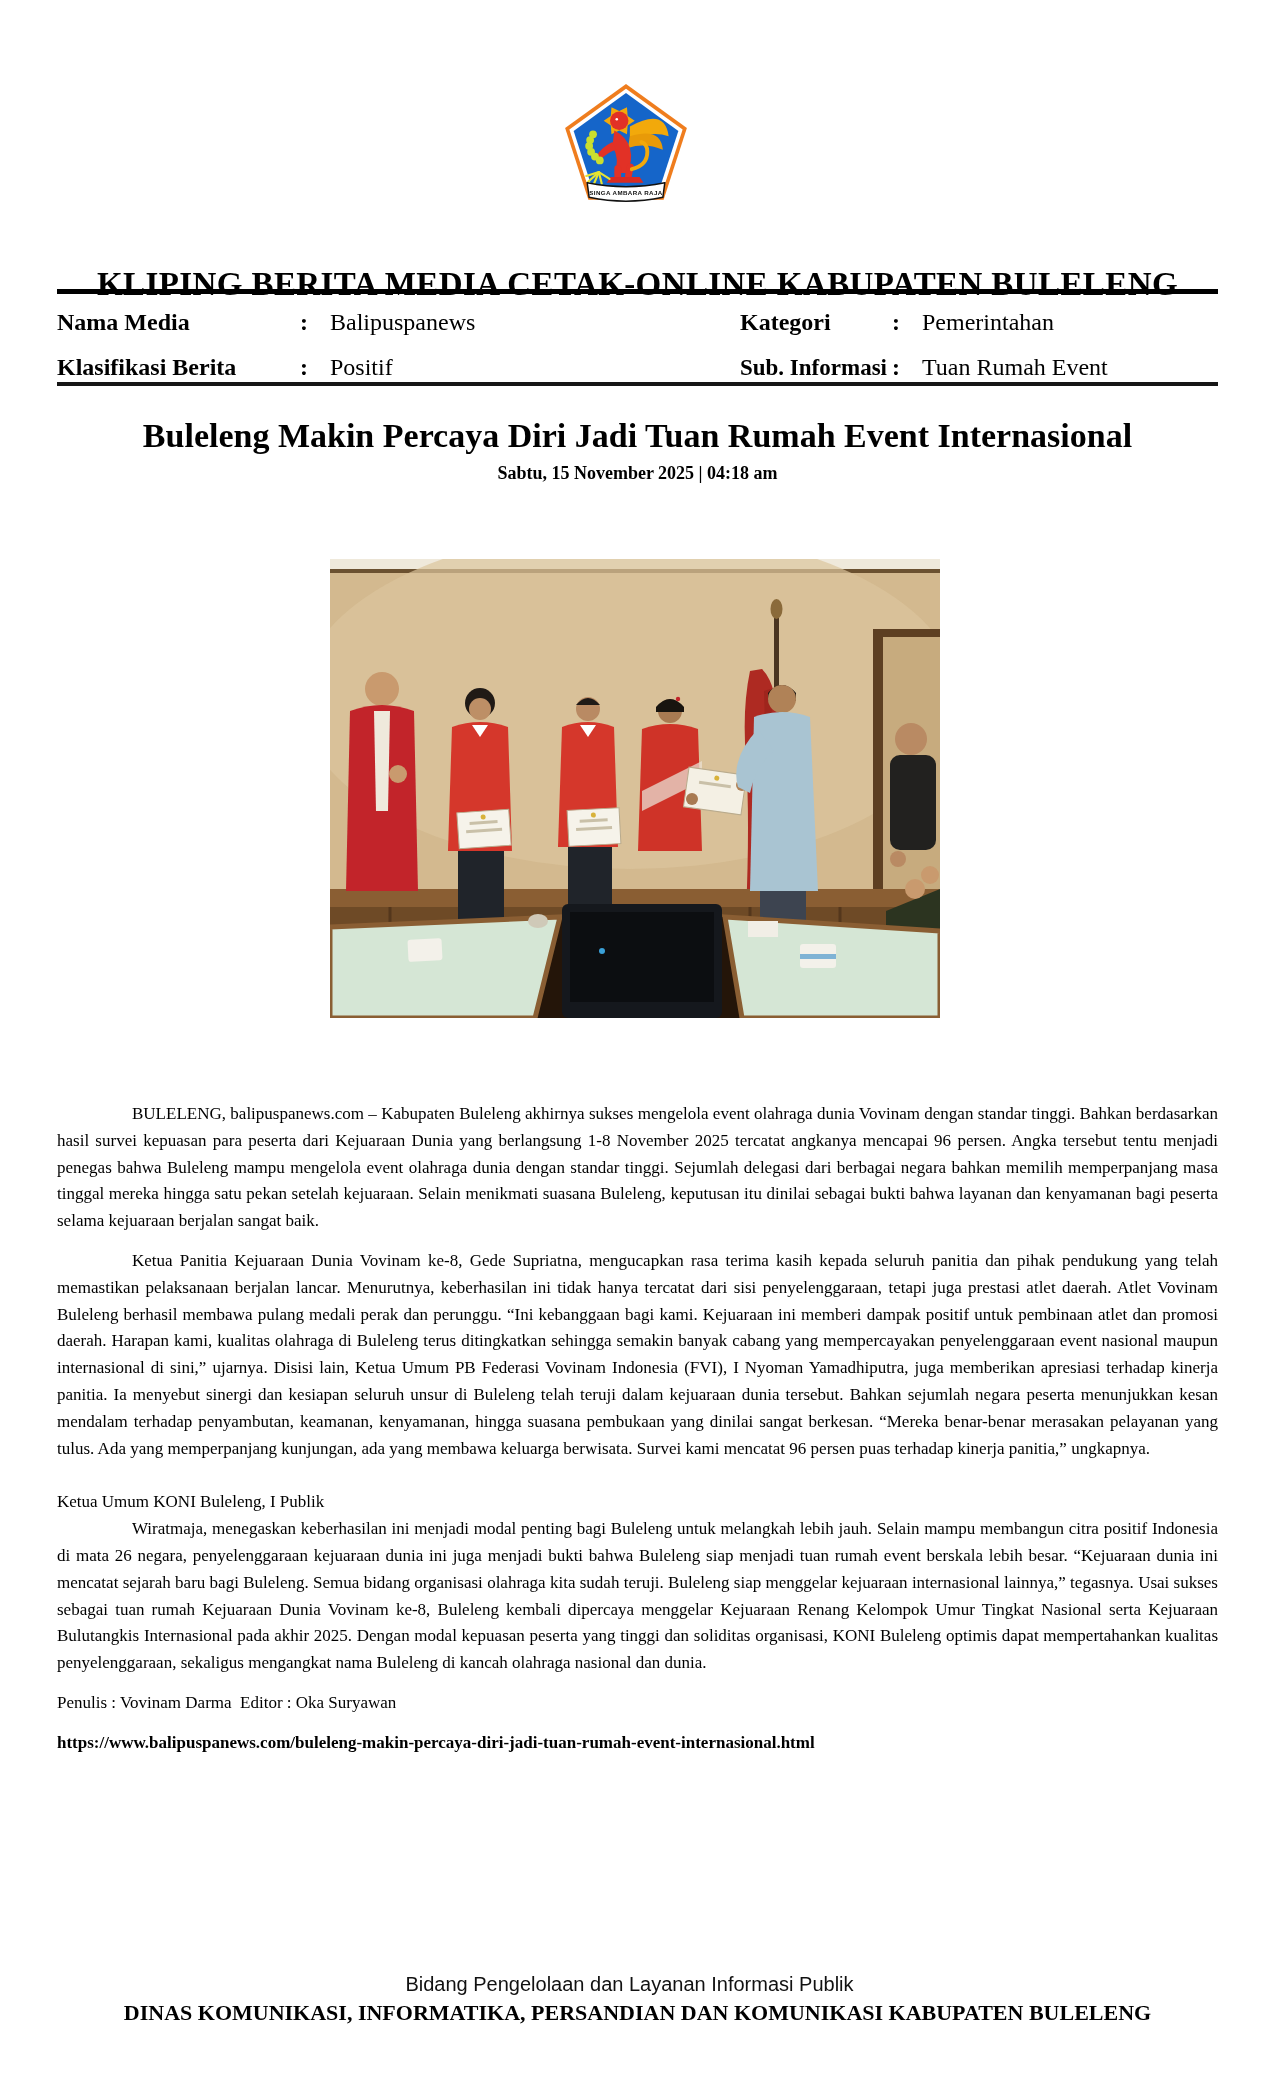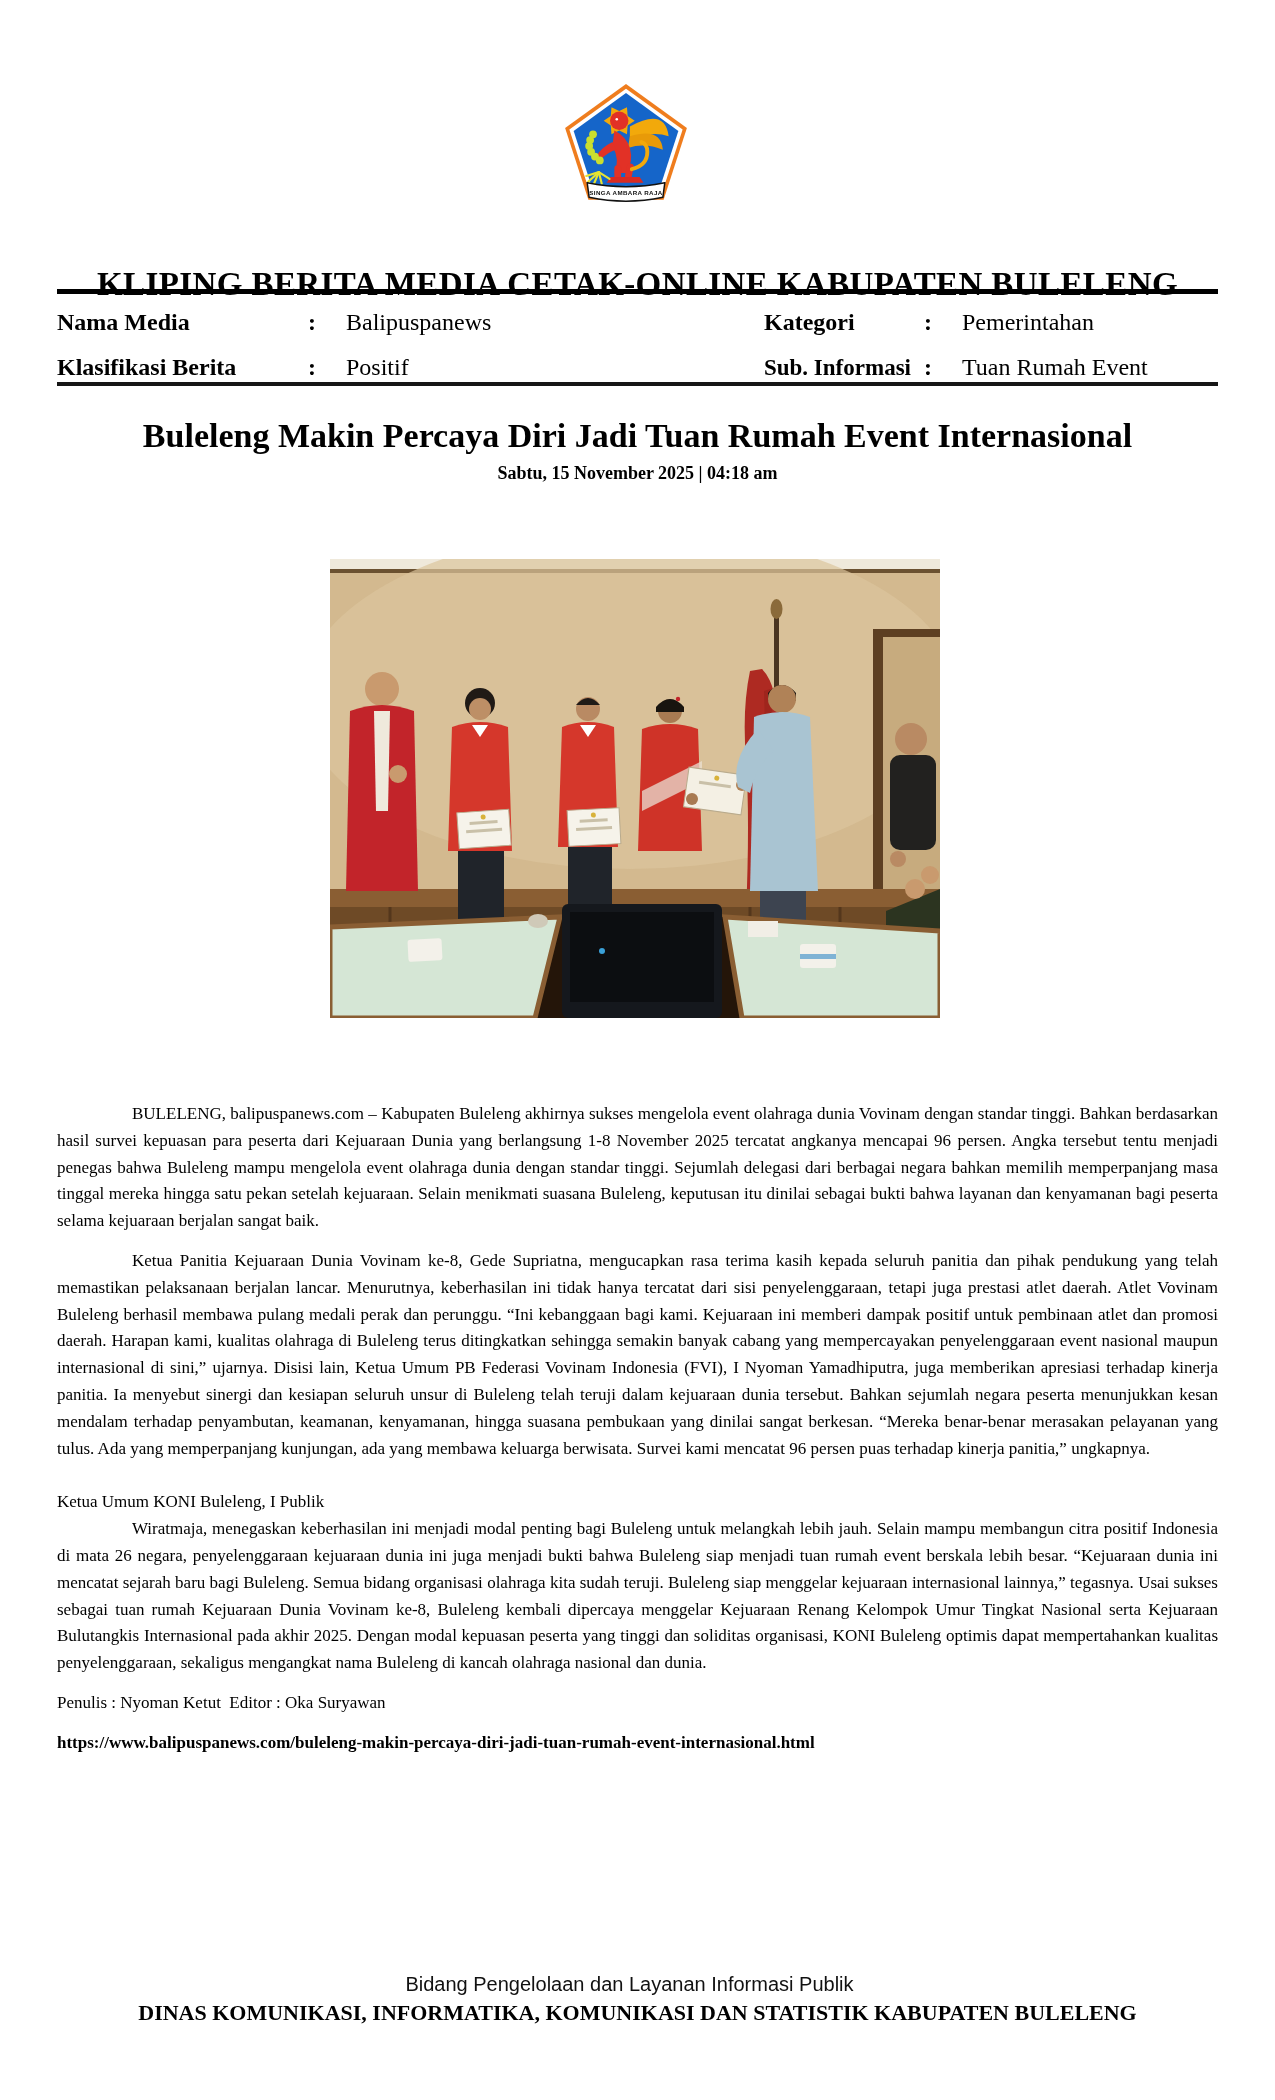--- a/index.html
+++ b/index.html
@@ -10,21 +10,21 @@
 
   .clip-title{position:absolute;left:0;right:0;top:228px;text-align:center;
               font-size:33px;font-weight:bold;letter-spacing:0.4px;white-space:nowrap;}
 
   .rule{position:absolute;left:57px;width:1161px;background:#000;}
   .rule-top{top:273px;height:5px;}
   .rule-bottom{top:366px;height:4px;background:#161616;}
 
   .meta{position:absolute;left:57px;top:284px;width:1161px;}
   .meta-row{display:grid;grid-template-columns:243px 30px 410px 152px 30px auto;
-            align-items:center;height:45px;gap:8px;}
+            align-items:center;height:45px;}
   .meta-label{font-weight:bold;font-size:24px;white-space:nowrap;}
   .meta-label.small{font-size:23px;}
   .meta-colon{font-weight:bold;font-size:24px;}
   .meta-value{font-size:24px;white-space:nowrap;}
 
   .art-title{position:absolute;left:0;right:0;top:401px;text-align:center;
              font-size:34px;font-weight:bold;white-space:nowrap;}
   .art-date{position:absolute;left:0;right:0;top:447px;text-align:center;
             font-size:18px;font-weight:bold;}
 
@@ -232,20 +232,20 @@
         <rect x="300" y="443" width="24" height="16" fill="#15181d"></rect>
       </g>
     </svg>
   </div>
 
   <div class="body">
     <p class="indent">BULELENG, balipuspanews.com – Kabupaten Buleleng akhirnya sukses mengelola event olahraga dunia Vovinam dengan standar tinggi. Bahkan berdasarkan hasil survei kepuasan para peserta dari Kejuaraan Dunia yang berlangsung 1-8 November 2025 tercatat angkanya mencapai 96 persen. Angka tersebut tentu menjadi penegas bahwa Buleleng mampu mengelola event olahraga dunia dengan standar tinggi. Sejumlah delegasi dari berbagai negara bahkan memilih memperpanjang masa tinggal mereka hingga satu pekan setelah kejuaraan. Selain menikmati suasana Buleleng, keputusan itu dinilai sebagai bukti bahwa layanan dan kenyamanan bagi peserta selama kejuaraan berjalan sangat baik.</p>
     <p class="indent">Ketua Panitia Kejuaraan Dunia Vovinam ke-8, Gede Supriatna, mengucapkan rasa terima kasih kepada seluruh panitia dan pihak pendukung yang telah memastikan pelaksanaan berjalan lancar. Menurutnya, keberhasilan ini tidak hanya tercatat dari sisi penyelenggaraan, tetapi juga prestasi atlet daerah. Atlet Vovinam Buleleng berhasil membawa pulang medali perak dan perunggu. “Ini kebanggaan bagi kami. Kejuaraan ini memberi dampak positif untuk pembinaan atlet dan promosi daerah. Harapan kami, kualitas olahraga di Buleleng terus ditingkatkan sehingga semakin banyak cabang yang mempercayakan penyelenggaraan event nasional maupun internasional di sini,” ujarnya. Disisi lain, Ketua Umum PB Federasi Vovinam Indonesia (FVI), I Nyoman Yamadhiputra, juga memberikan apresiasi terhadap kinerja panitia. Ia menyebut sinergi dan kesiapan seluruh unsur di Buleleng telah teruji dalam kejuaraan dunia tersebut. Bahkan sejumlah negara peserta menunjukkan kesan mendalam terhadap penyambutan, keamanan, kenyamanan, hingga suasana pembukaan yang dinilai sangat berkesan. “Mereka benar-benar merasakan pelayanan yang tulus. Ada yang memperpanjang kunjungan, ada yang membawa keluarga berwisata. Survei kami mencatat 96 persen puas terhadap kinerja panitia,” ungkapnya.</p>
     <p class="koni">Ketua Umum KONI Buleleng, I Publik</p>
     <p class="indent after-koni">Wiratmaja, menegaskan keberhasilan ini menjadi modal penting bagi Buleleng untuk melangkah lebih jauh. Selain mampu membangun citra positif Indonesia di mata 26 negara, penyelenggaraan kejuaraan dunia ini juga menjadi bukti bahwa Buleleng siap menjadi tuan rumah event berskala lebih besar. “Kejuaraan dunia ini mencatat sejarah baru bagi Buleleng. Semua bidang organisasi olahraga kita sudah teruji. Buleleng siap menggelar kejuaraan internasional lainnya,” tegasnya. Usai sukses sebagai tuan rumah Kejuaraan Dunia Vovinam ke-8, Buleleng kembali dipercaya menggelar Kejuaraan Renang Kelompok Umur Tingkat Nasional serta Kejuaraan Bulutangkis Internasional pada akhir 2025. Dengan modal kepuasan peserta yang tinggi dan soliditas organisasi, KONI Buleleng optimis dapat mempertahankan kualitas penyelenggaraan, sekaligus mengangkat nama Buleleng di kancah olahraga nasional dan dunia.</p>
-    <p class="byline">Penulis : Nyoman Ketut  Editor : Oka Suryawan</p>
+    <p class="byline">Penulis : Vovinam Darma  Editor : Oka Suryawan</p>
     <p class="url">https://www.balipuspanews.com/buleleng-makin-percaya-diri-jadi-tuan-rumah-event-internasional.html</p>
   </div>
 
   <div class="footer1">Bidang Pengelolaan dan Layanan Informasi Publik</div>
-  <div class="footer2">DINAS KOMUNIKASI, INFORMATIKA, KOMUNIKASI DAN STATISTIK KABUPATEN BULELENG</div>
+  <div class="footer2">DINAS KOMUNIKASI, INFORMATIKA, PERSANDIAN DAN KOMUNIKASI KABUPATEN BULELENG</div>
 
 </div>
 
 </body></html>

